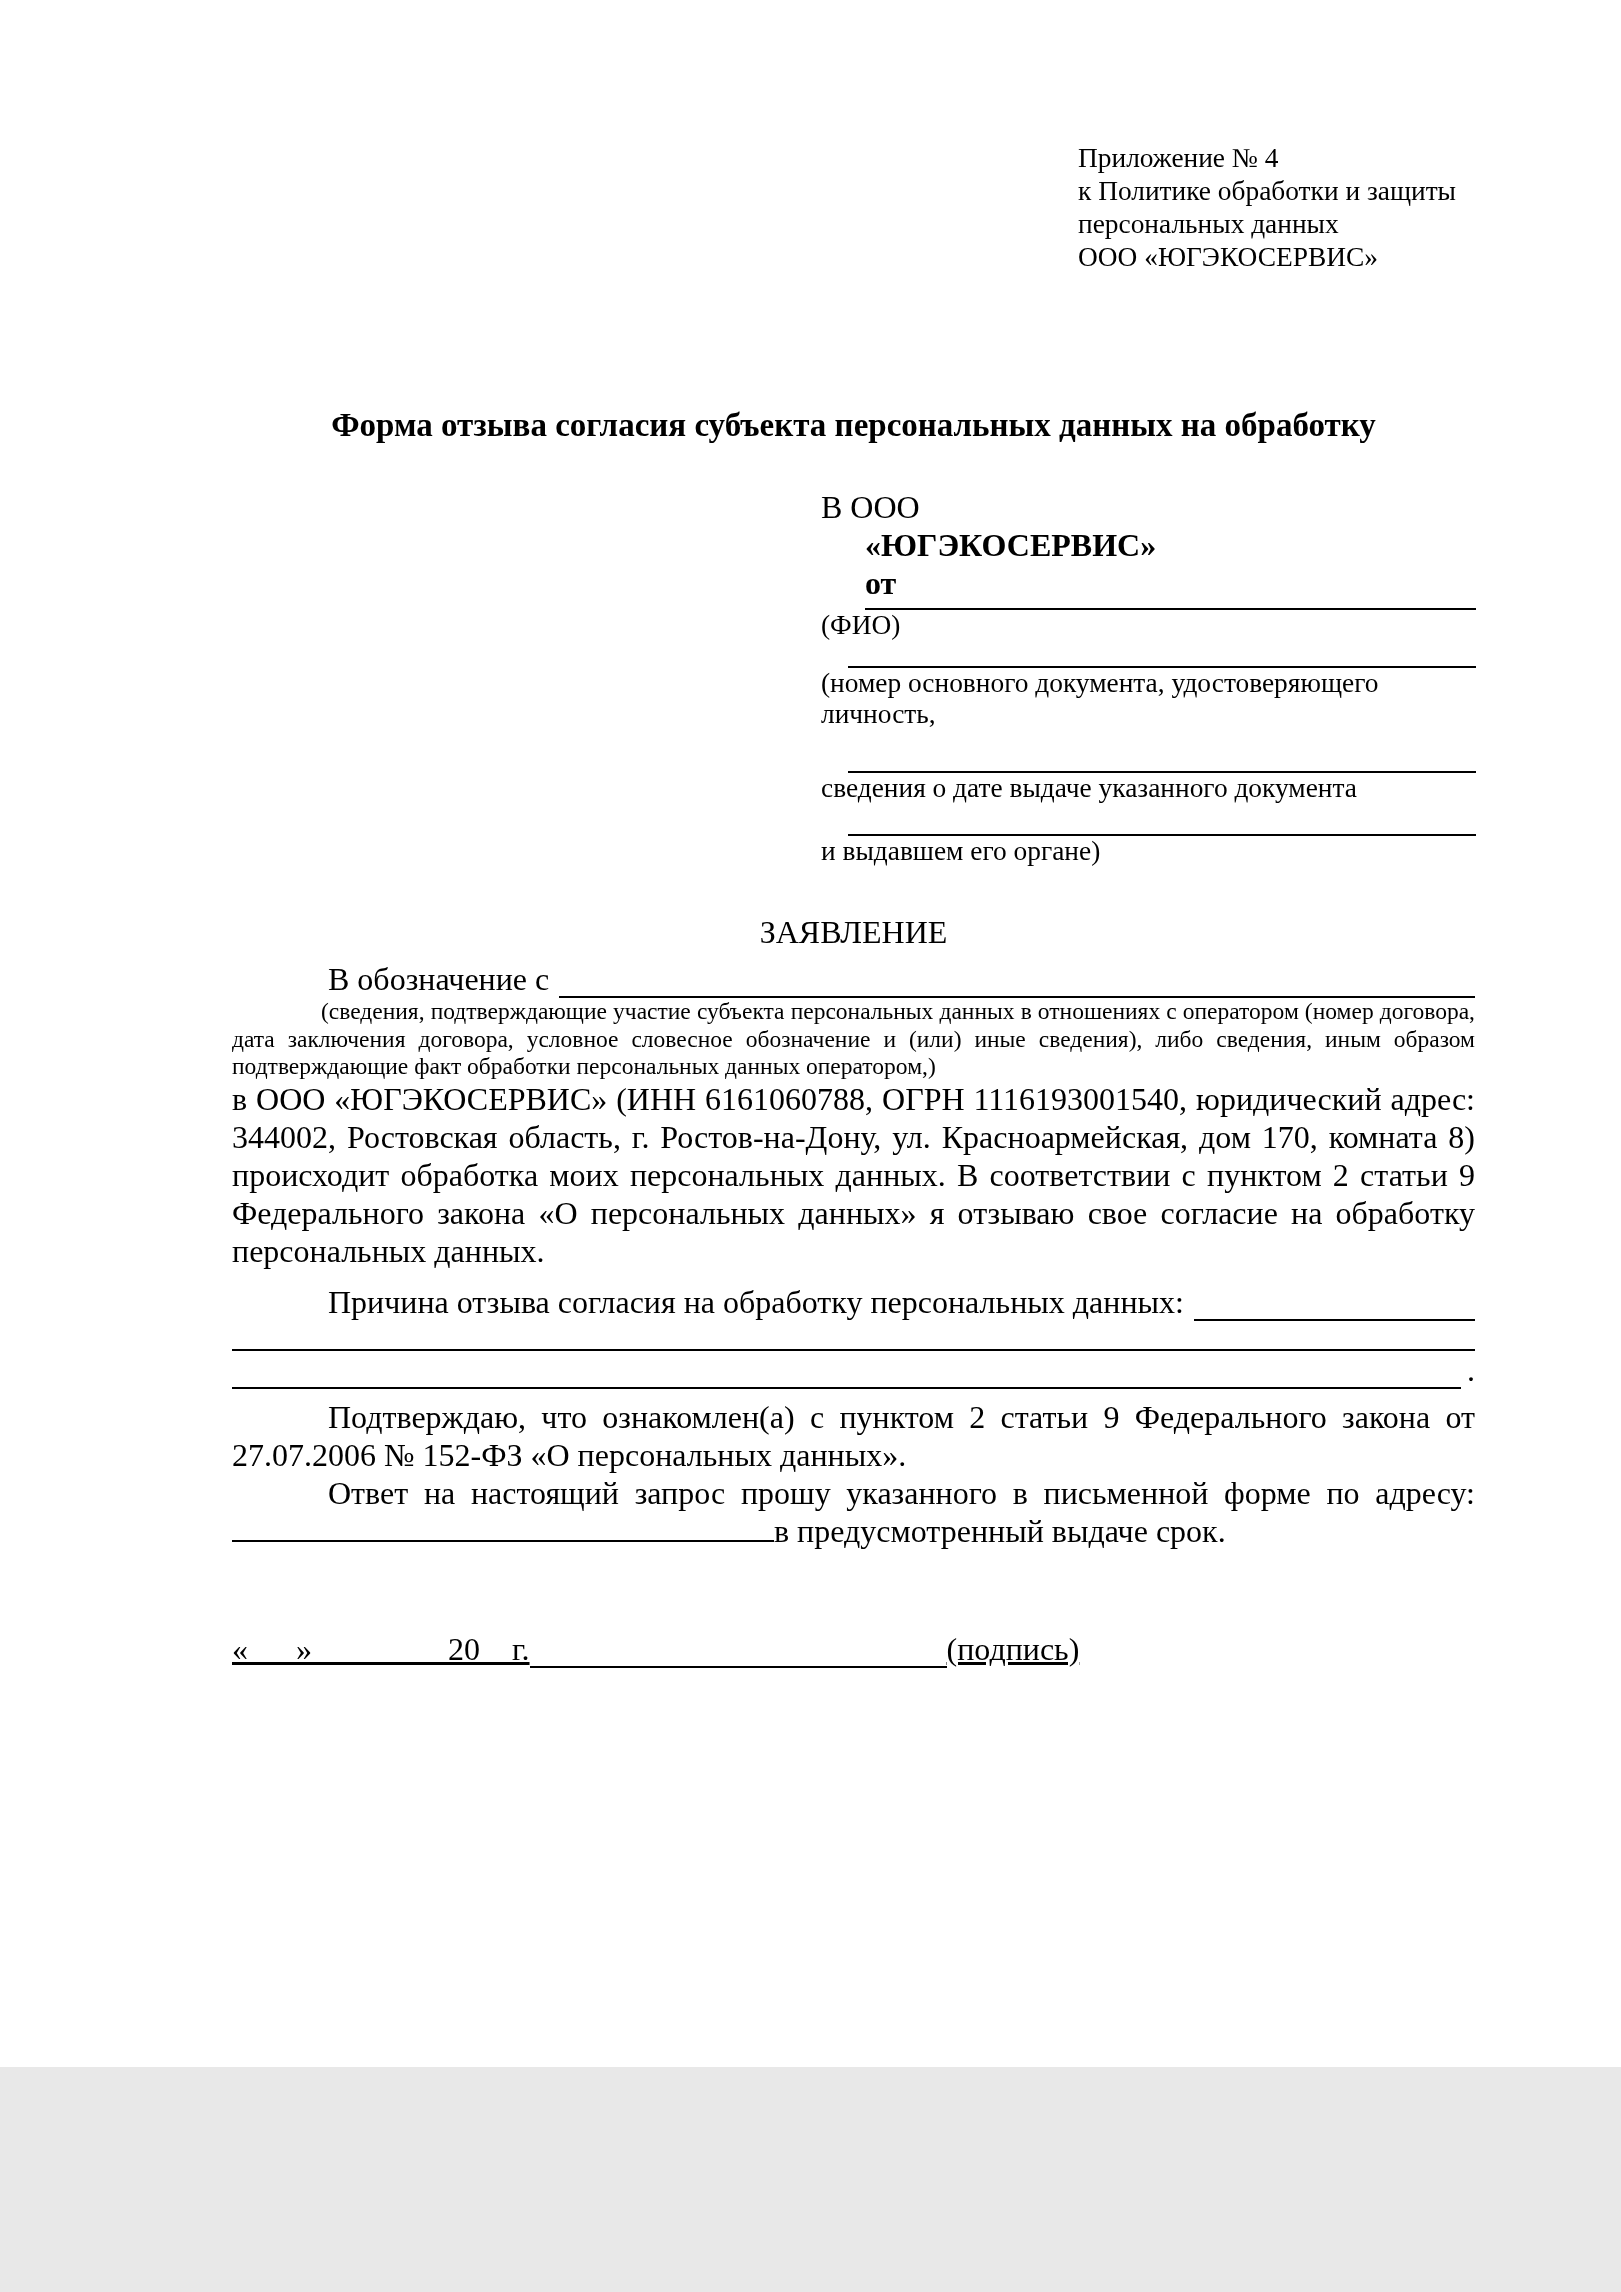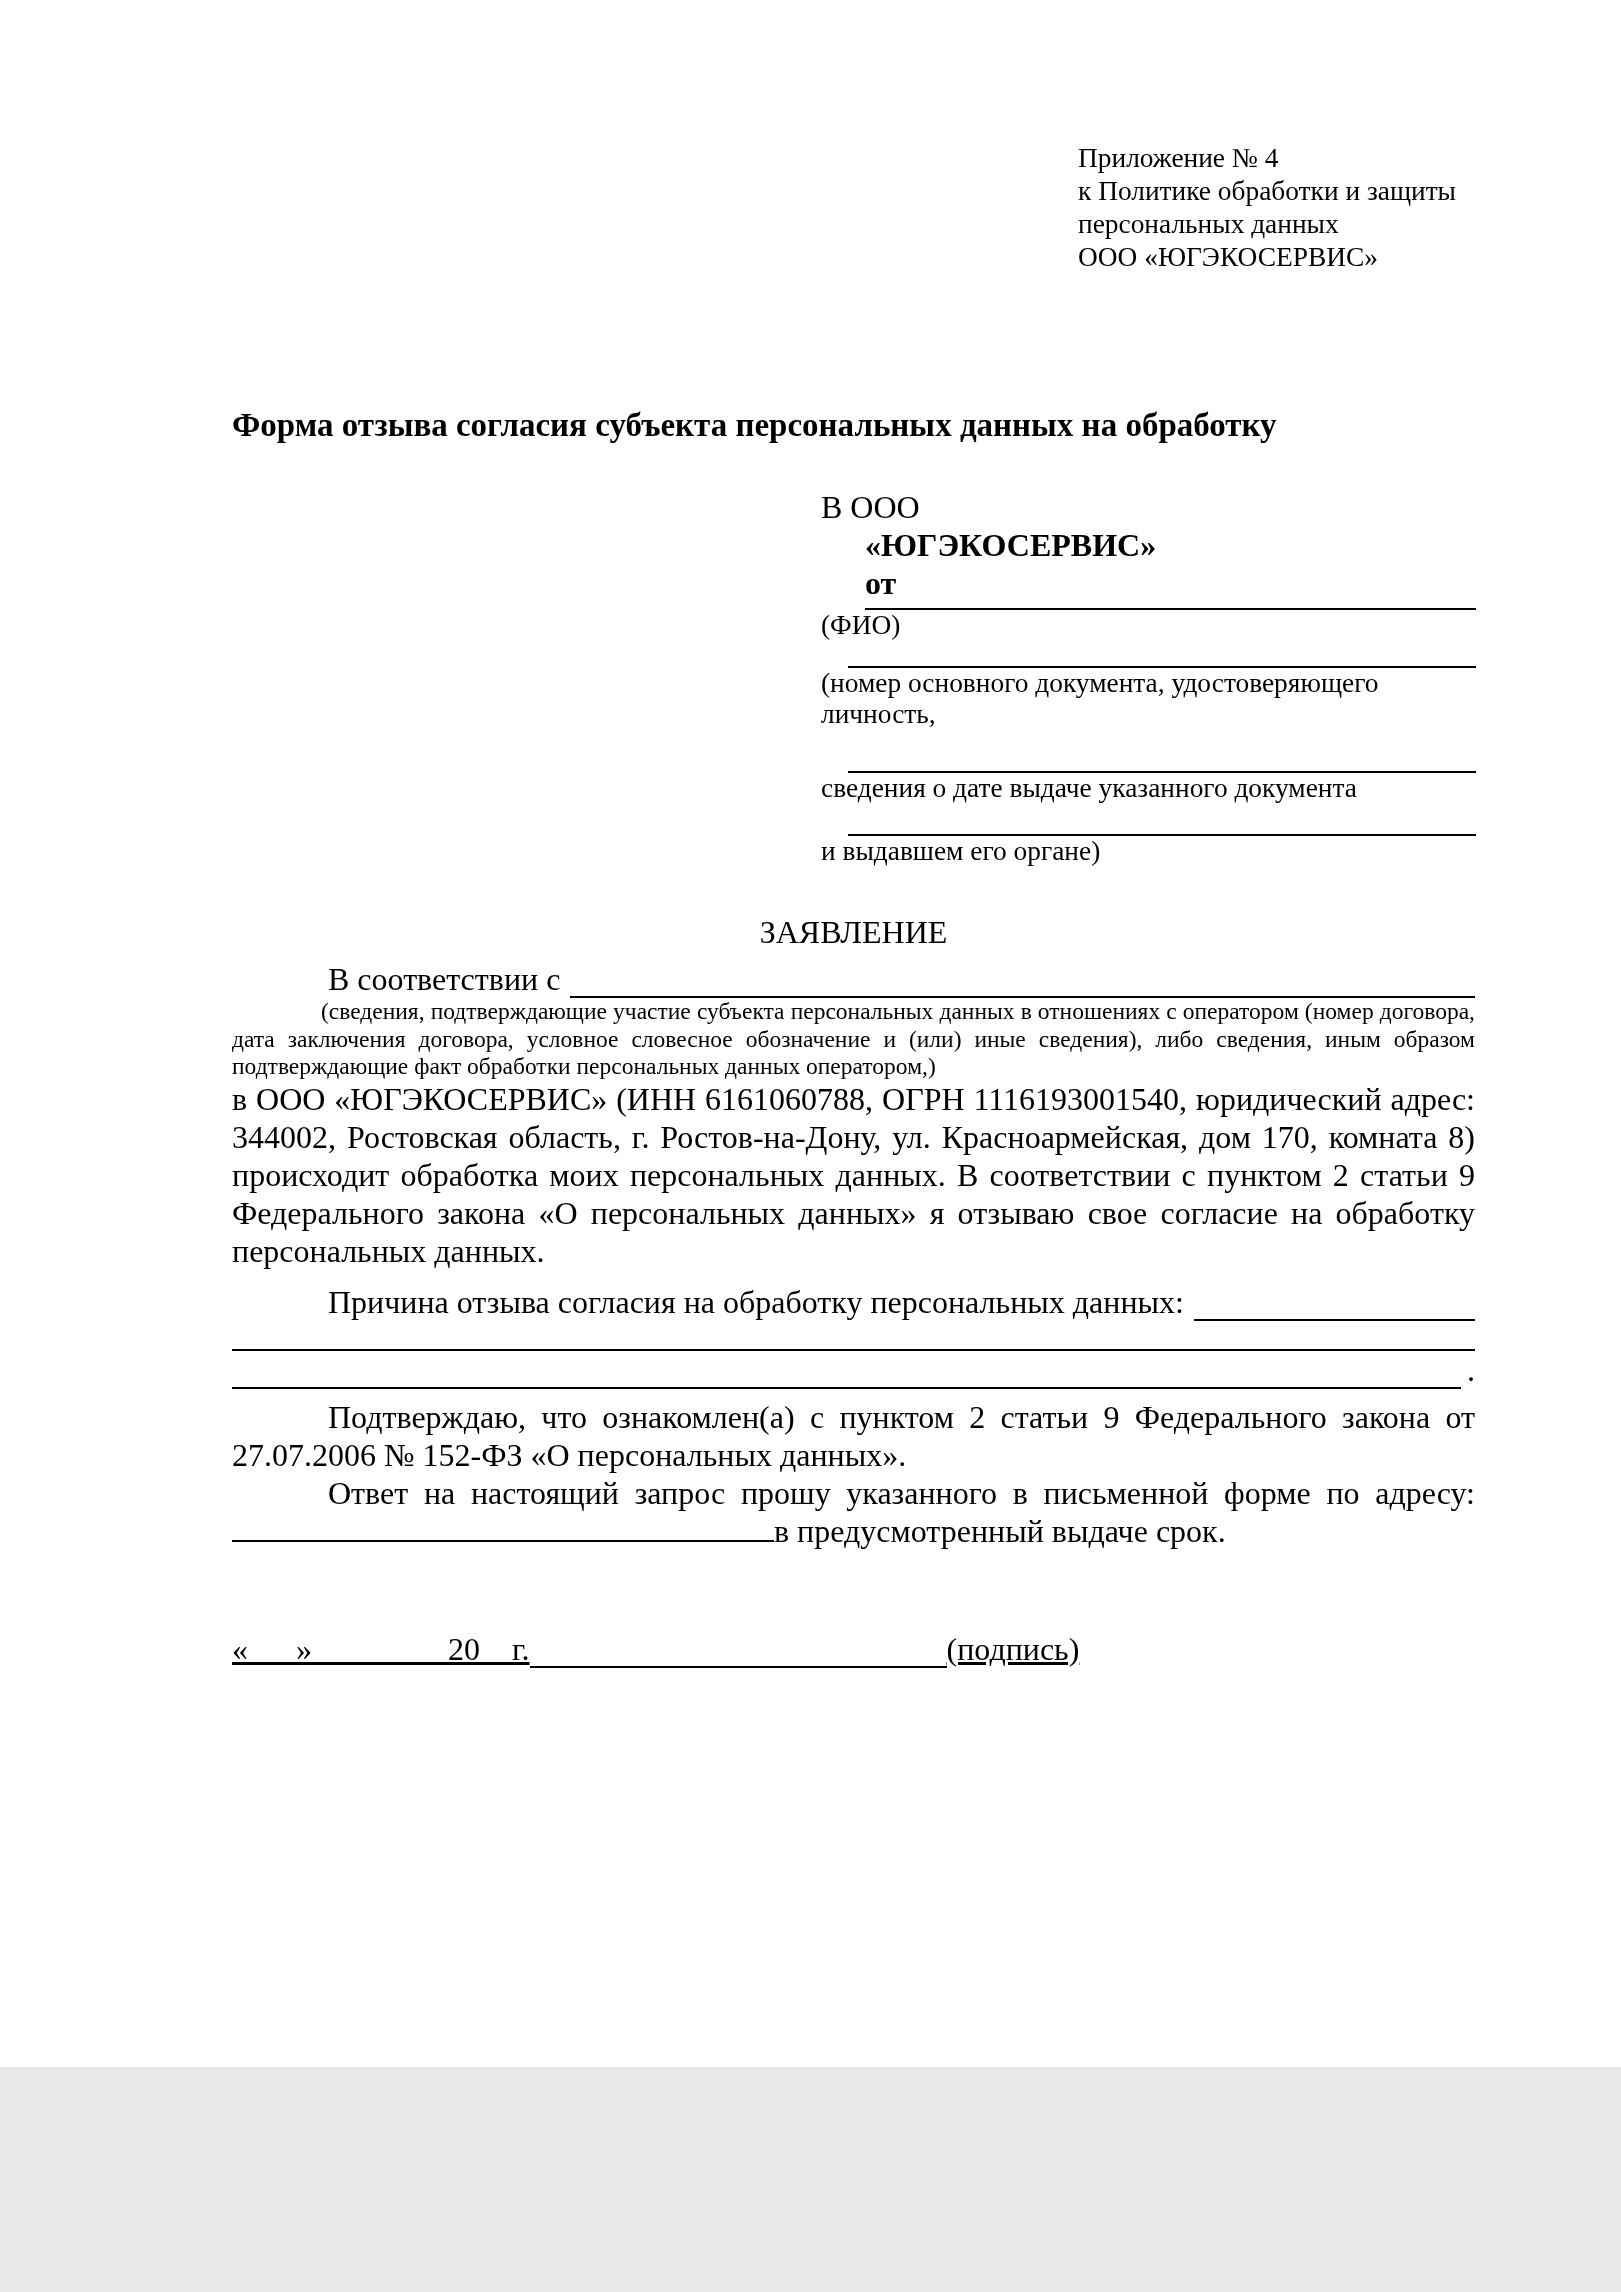--- a/index.html
+++ b/index.html
@@ -13,21 +13,21 @@
     box-sizing:border-box;
     padding:0 146px 0 232px;
     overflow:hidden;
   }
   .appendix-header{
     margin:142px 0 0 846px;
     font-size:27.4px;line-height:33px;
   }
   .doc-title{
     margin-top:128px;
-    text-align:left;
+    text-align:center;
     font-weight:bold;
     font-size:33px;line-height:47px;
   }
   .addressee{
     width:655px;
     margin-left:589px;
     margin-top:39px;
     font-size:32px;line-height:38px;
   }
   .addressee .ind{padding-left:44px;font-weight:bold;}
@@ -121,21 +121,21 @@
     <div class="field-line l3"></div>
     <div class="cap">сведения о дате выдаче указанного документа</div>
 
     <div class="field-line l4"></div>
     <div class="cap">и выдавшем его органе)</div>
   </div>
 
   <div class="statement-heading">ЗАЯВЛЕНИЕ</div>
 
   <div class="fill-row">
-    <span class="lbl">В соответствии с</span>
+    <span class="lbl">В обозначение с</span>
     <span class="fill"></span>
   </div>
 
   <p class="note">(сведения, подтверждающие участие субъекта персональных данных в отношениях с оператором (номер договора, дата заключения договора, условное словесное обозначение и (или) иные сведения), либо сведения, иным образом подтверждающие факт обработки персональных данных оператором,)</p>
 
   <p class="para">в ООО «ЮГЭКОСЕРВИС» (ИНН 6161060788, ОГРН 1116193001540, юридический адрес: 344002, Ростовская область, г. Ростов-на-Дону, ул. Красноармейская, дом 170, комната 8) происходит обработка моих персональных данных. В соответствии с пунктом 2 статьи 9 Федерального закона «О персональных данных» я отзываю свое согласие на обработку персональных данных.</p>
 
   <div class="fill-row reason-row">
     <span class="lbl">Причина отзыва согласия на обработку персональных данных:</span>
     <span class="fill"></span>

